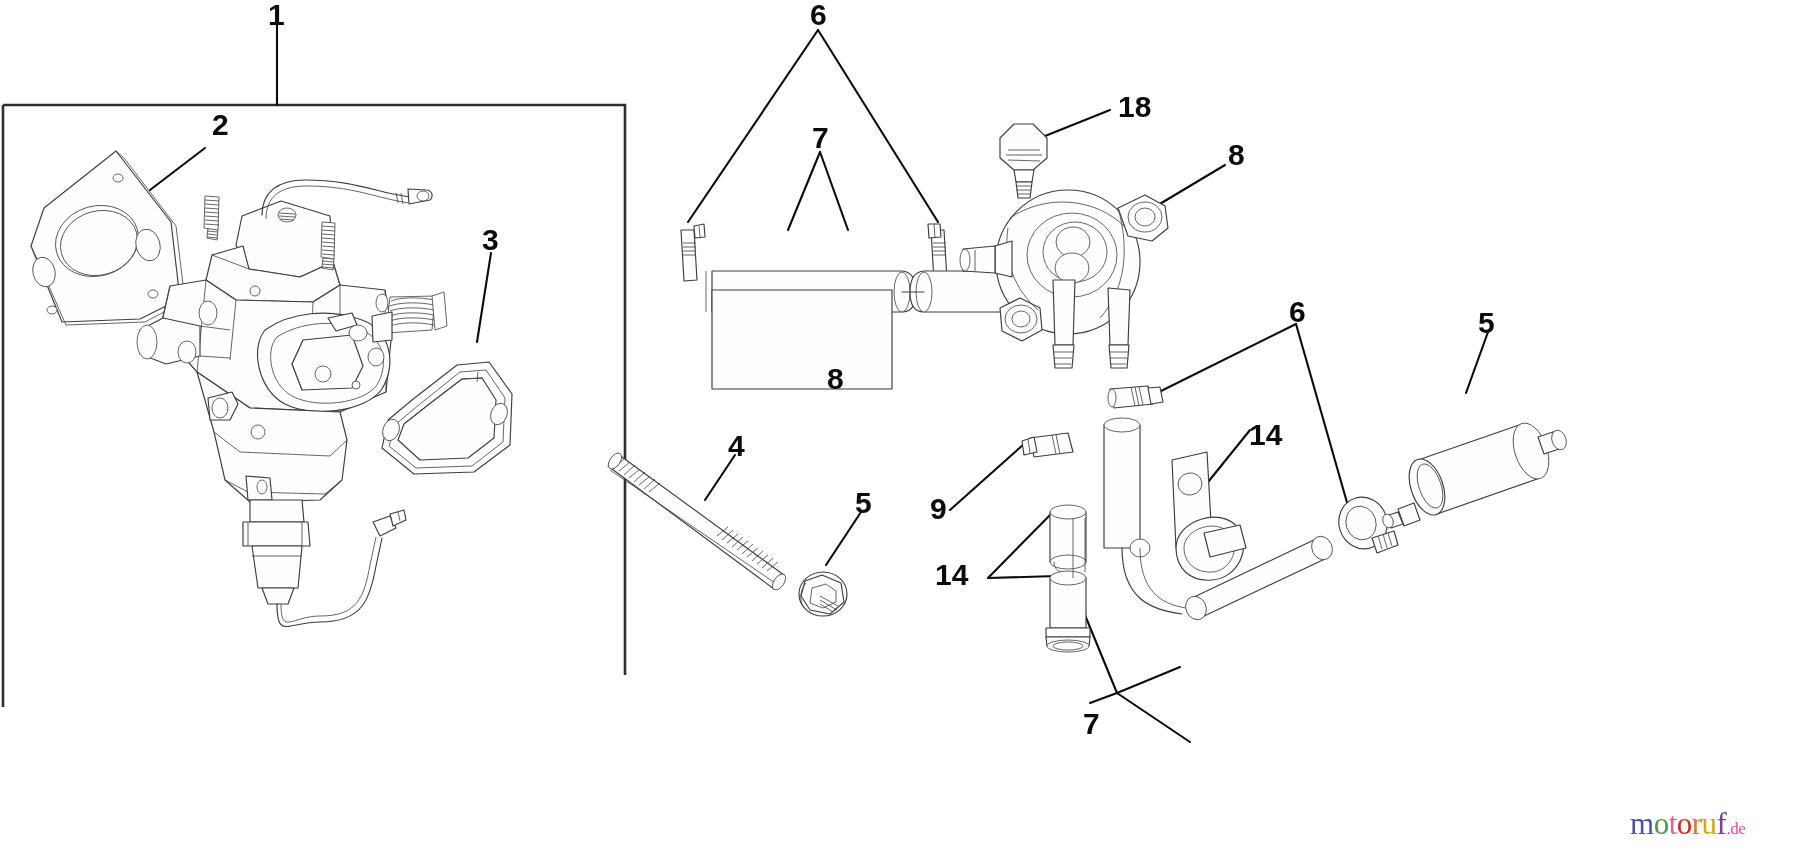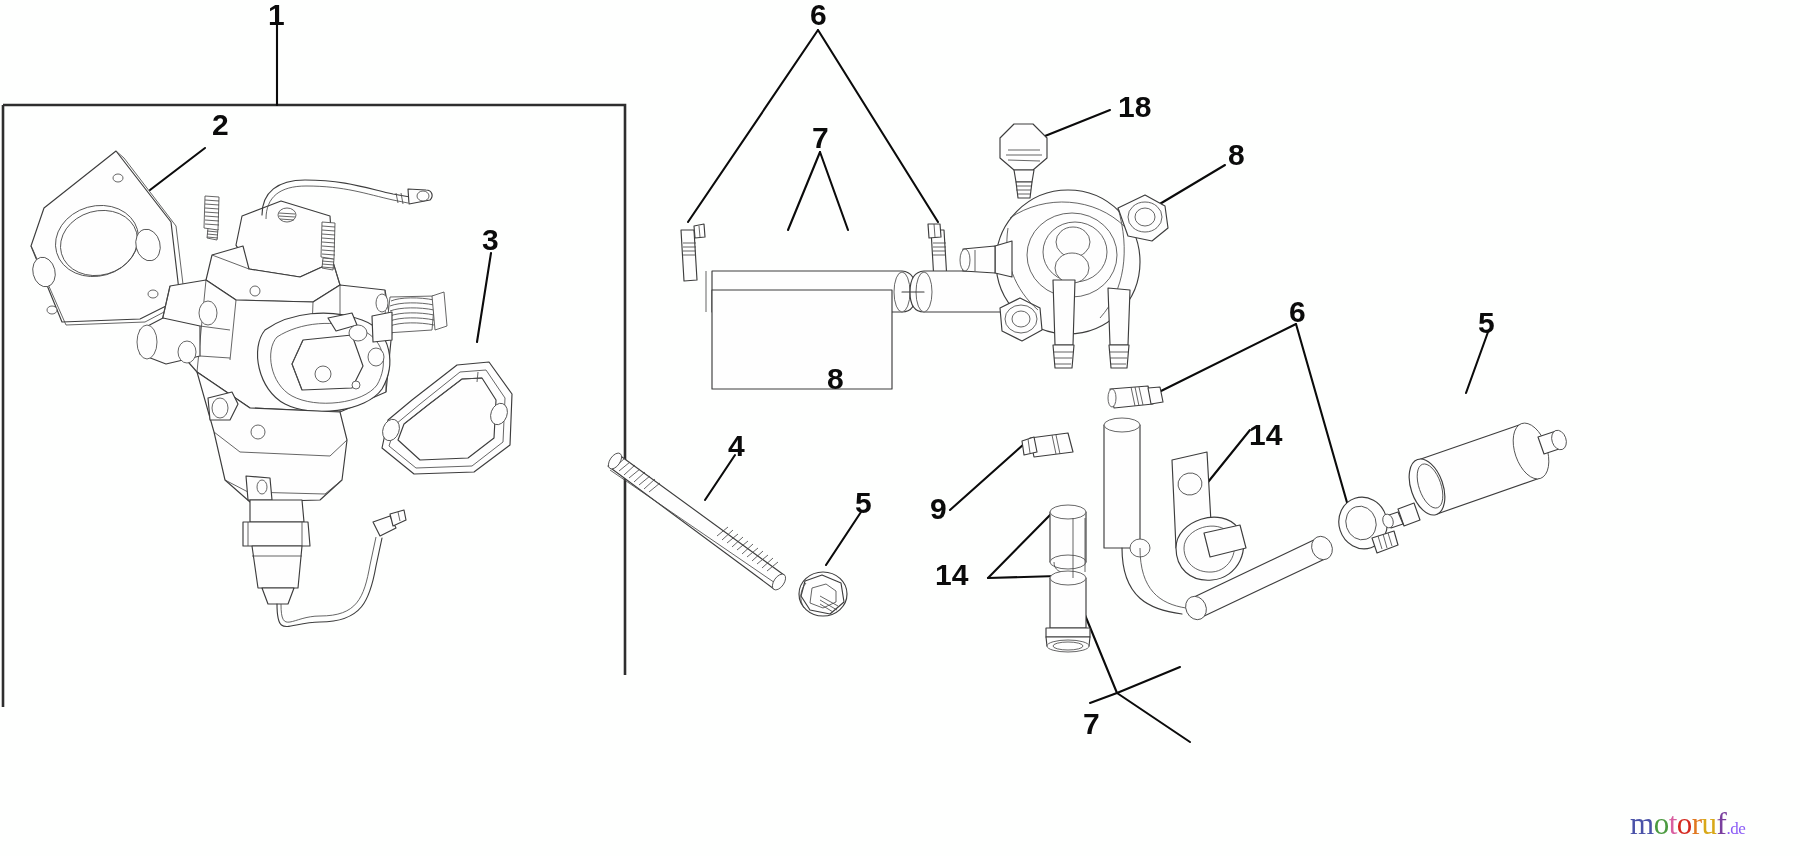--- a/index.html
+++ b/index.html
@@ -9,21 +9,21 @@
   svg.layer{position:absolute;left:0;top:0;width:1800px;height:856px;}
   .callout-num{
     position:absolute;font-family:"Liberation Sans",sans-serif;
     font-size:30px;font-weight:700;color:#0b0b0b;line-height:1;
     letter-spacing:0px;white-space:nowrap;
   }
   .wm{position:absolute;left:1630px;top:806px;
       font-family:"Liberation Serif",serif;font-size:31px;
       letter-spacing:-0.5px;white-space:nowrap;}
   .wm span{font-weight:400;}
-  .wm .suffix{font-size:17px;color:#8b5cf6;}
+  .wm .suffix{font-size:17px;color:#ec4899;}
 </style>
 </head>
 <body>
 
 <div id="stage">
 
   <svg class="layer" viewBox="0 0 1800 856">
     <defs>
       <style>
         .ln{fill:none;stroke:#3d3d3d;stroke-width:1.15;stroke-linejoin:round;stroke-linecap:round;}

